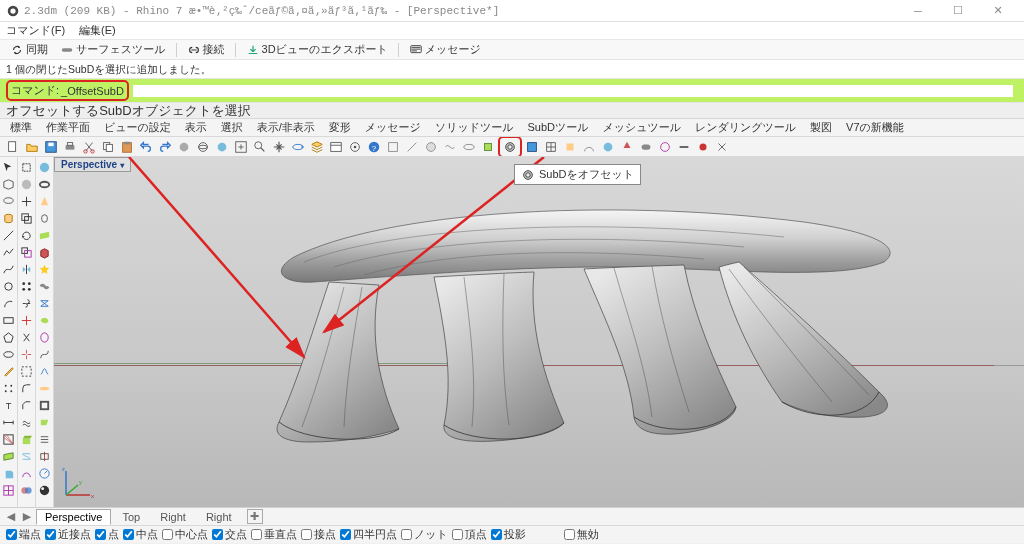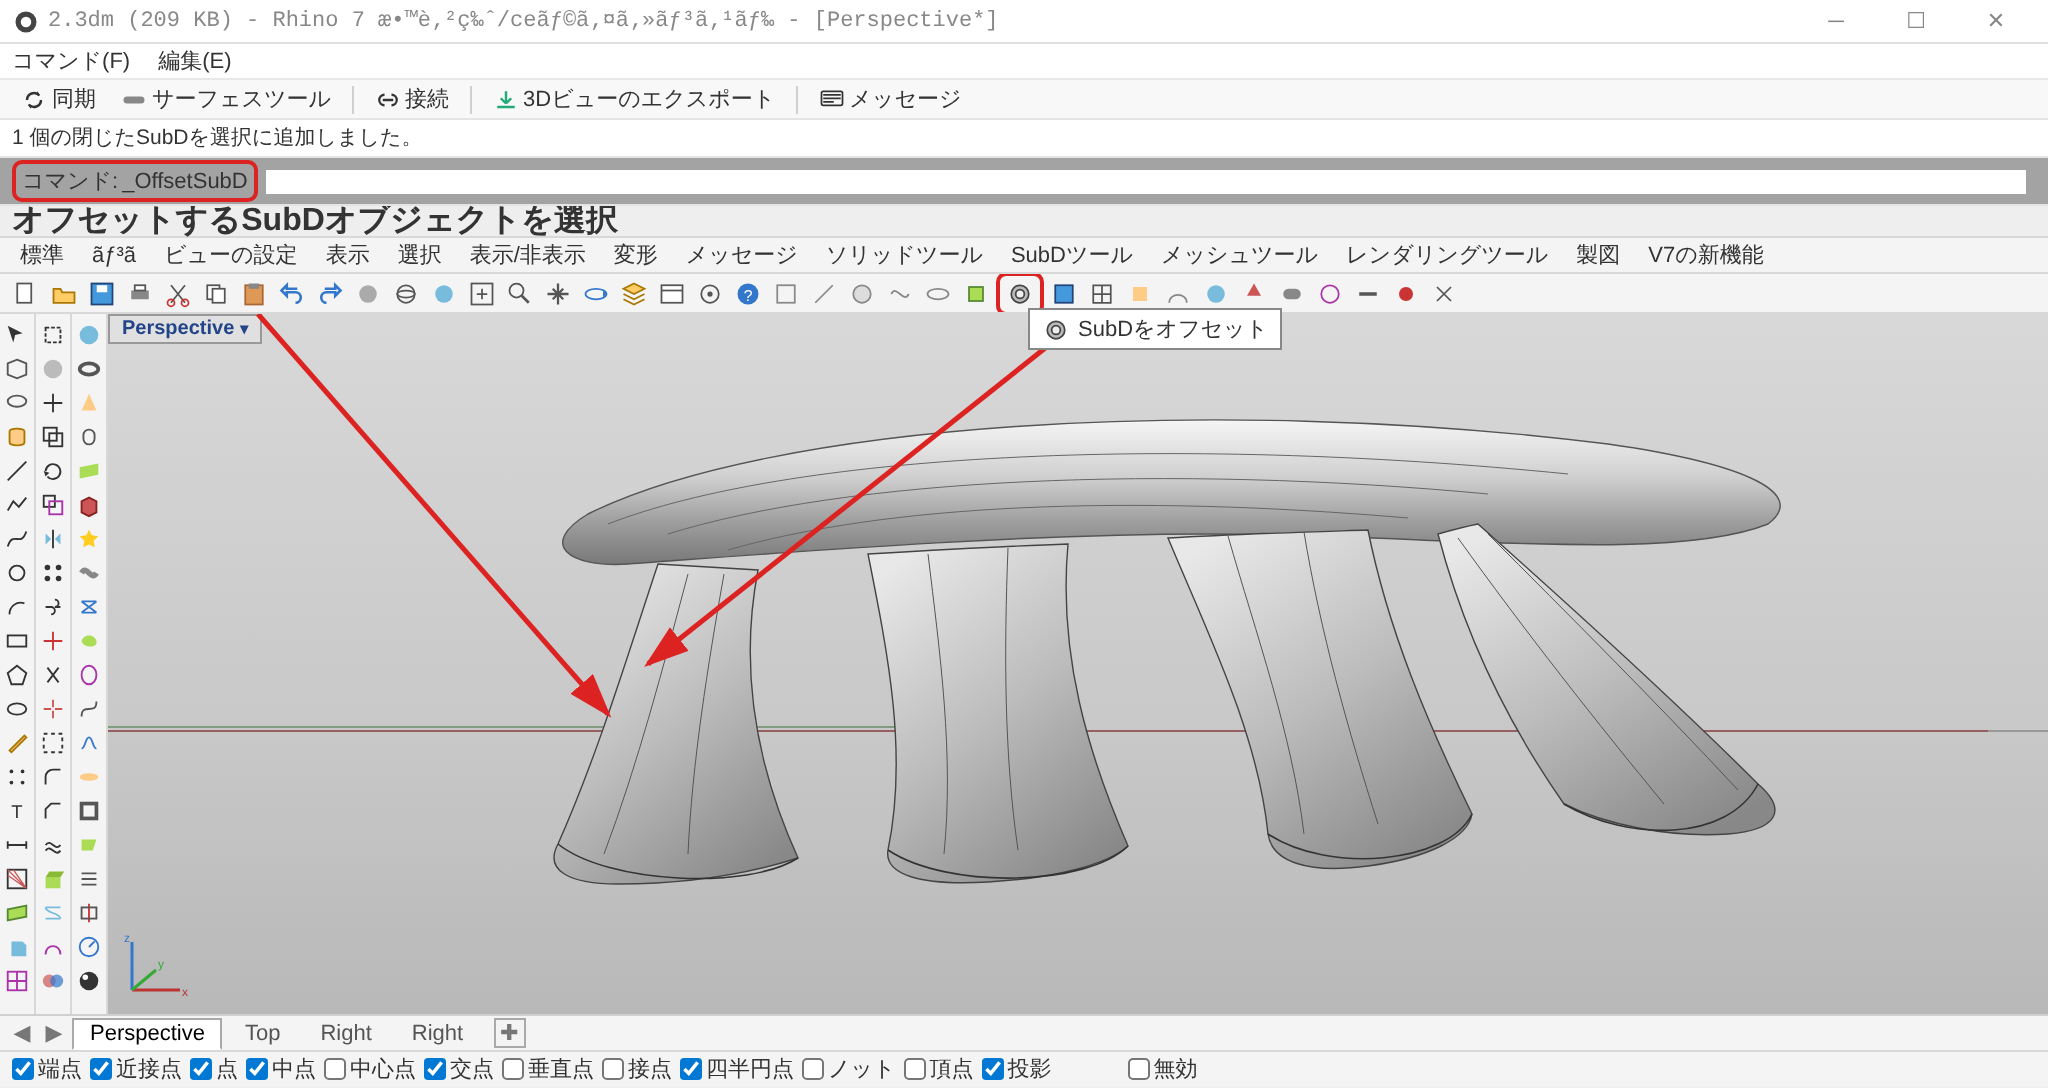--- a/index.html
+++ b/index.html
@@ -8,31 +8,31 @@
 .titlebar .icon { width: 14px; height: 14px; margin-right: 4px; }
 .titlebar .title { flex: 1; color: #888; font-size: 11px; font-family: Liberation Mono, monospace; }
 .winbtns { display: flex; gap: 0; }
 .winbtn { width: 40px; height: 20px; display: flex; align-items: center; justify-content: center; color: #888; }
 .menubar { height: 18px; background: #fff; display: flex; align-items: center; padding: 0 6px; gap: 14px; border-bottom: 1px solid #e8e8e8; font-size: 11px; }
 .toolbar1 { height: 20px; background: #f8f8f8; display: flex; align-items: center; padding: 0 6px; gap: 4px; border-bottom: 1px solid #e4e4e4; font-size: 11px; }
 .toolbar1 .tbtn { display: flex; align-items: center; gap: 2px; padding: 0 4px; height: 18px; }
 .toolbar1 .sep { width: 1px; height: 14px; background: #d0d0d0; margin: 0 2px; }
 .mini-icon { width: 14px; height: 14px; display: inline-block; }
 .msgarea { background: #fff; padding: 2px 6px; font-size: 10.5px; border-bottom: 1px solid #e4e4e4; line-height: 1.35; }
-.cmdline { background: #a3a3a3; padding: 1px 6px; font-size: 11px; display: flex; align-items: center; gap: 4px; border-bottom: 1px solid #e4e4e4; position: relative; }
+.cmdline { background: #bef264; padding: 1px 6px; font-size: 11px; display: flex; align-items: center; gap: 4px; border-bottom: 1px solid #e4e4e4; position: relative; }
 .cmdline .callout { border: 2px solid #d22; border-radius: 5px; padding: 1px 3px; display: inline-flex; align-items: center; gap: 2px; }
 .cmdline input { border: none; outline: none; font-size: 11px; width: 880px; }
-.promptbar { height: 16px; background: #eee; border-bottom: 1px solid #d8d8d8; font-size: 16px; padding: 0 6px; display: flex; align-items: center; font-weight: 700; }
+.promptbar { height: 16px; background: #eee; border-bottom: 1px solid #d8d8d8; font-size: 13px; padding: 0 6px; display: flex; align-items: center; font-weight: 400; }
 .tabbar { height: 18px; background: #f4f4f4; display: flex; align-items: center; padding: 0 4px; gap: 2px; border-bottom: 1px solid #d8d8d8; font-size: 11px; }
 .tabbar .tab { padding: 1px 6px; }
 .iconrow { height: 20px; background: #f4f4f4; display: flex; align-items: center; padding: 0 4px; gap: 1px; border-bottom: 1px solid #d8d8d8; flex-wrap: nowrap; overflow: hidden; }
 .iconrow .ib { width: 18px; height: 18px; display: flex; align-items: center; justify-content: center; border: 1px solid transparent; border-radius: 2px; }
 .iconrow .ib svg { width: 14px; height: 14px; }
 .iconrow .callout-box { border: 2px solid #d22; border-radius: 5px; padding: 0 1px; display: flex; align-items: center; }
-.tooltip { position: absolute; top: 154px; left: 514px; background: #fff; border: 1px solid #888; padding: 2px 6px; font-size: 11px; z-index: 100; display: flex; align-items: center; gap: 4px; }
+.tooltip { position: absolute; top: 164px; left: 514px; background: #fff; border: 1px solid #888; padding: 2px 6px; font-size: 11px; z-index: 100; display: flex; align-items: center; gap: 4px; }
 .tooltip .ticon { width: 14px; height: 14px; }
 .workspace { display: flex; height: 350px; background: #f0f0f0; }
 .sidecol { width: 18px; background: #f4f4f4; display: flex; flex-direction: column; align-items: center; gap: 1px; padding: 2px 0; border-right: 1px solid #d8d8d8; }
 .sidecol .sib { width: 16px; height: 16px; display: flex; align-items: center; justify-content: center; }
 .sidecol .sib svg { width: 13px; height: 13px; }
 .viewport { flex: 1; position: relative; background: linear-gradient(180deg, #d8d8d8 0%, #c8c8c8 60%, #b8b8b8 100%); overflow: hidden; }
 .vp-label { position: absolute; top: 0; left: 0; background: #e0e0e0; border: 1px solid #999; padding: 1px 6px; font-size: 10px; font-weight: 600; color: #224488; }
 .vp-label::after { content: "▾"; margin-left: 3px; font-size: 8px; }
 .compass { position: absolute; bottom: 6px; left: 6px; width: 36px; height: 36px; }
 .ground { position: absolute; top: 208px; left: 0; right: 0; height: 1px; background: rgba(120,120,120,0.6); }
@@ -117,21 +117,21 @@
     <span>コマンド:</span>
     <span>_OffsetSubD</span>
   </span>
   <input style="">
 </div>
 
 <div class="promptbar">オフセットするSubDオブジェクトを選択</div>
 
 <div class="tabbar">
   <span class="tab">標準</span>
-  <span class="tab">ãƒ³ã</span>
+  <span class="tab">作業平面</span>
   <span class="tab">ビューの設定</span>
   <span class="tab">表示</span>
   <span class="tab">選択</span>
   <span class="tab">表示/非表示</span>
   <span class="tab">変形</span>
   <span class="tab">メッセージ</span>
   <span class="tab">ソリッドツール</span>
   <span class="tab">SubDツール</span>
   <span class="tab">メッシュツール</span>
   <span class="tab">レンダリングツール</span>

